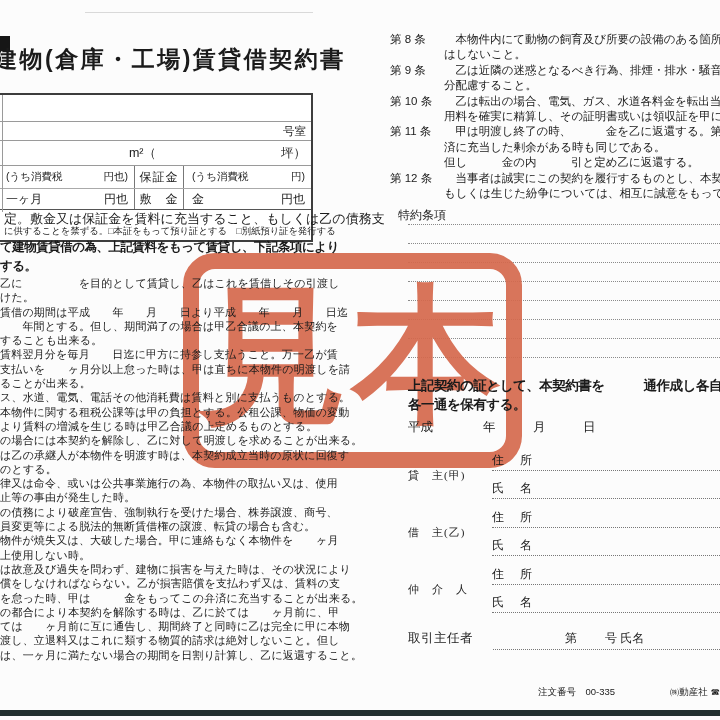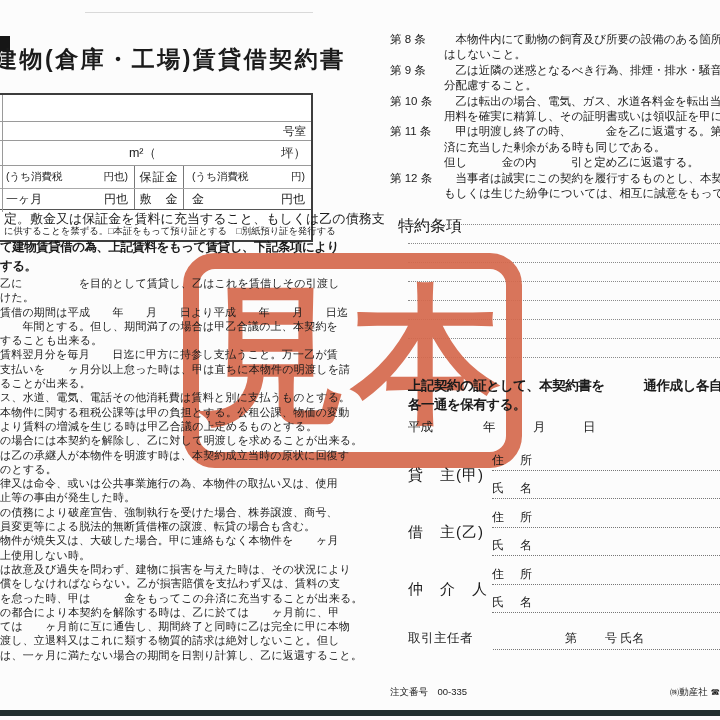--- a/index.html
+++ b/index.html
@@ -49,40 +49,40 @@
            display:flex; align-items:center; justify-content:center; }
   .stamp-text { font-size:148px; font-weight:bold; color:#d5694d; letter-spacing:6px;
                 line-height:1; transform:translateY(-6px); white-space:nowrap; }
 
   
   .rcol { position:absolute; left:390px; top:0; width:330px; height:720px; }
   .articles { position:absolute; left:0; top:32px; z-index:2; }
   .arow { display:flex; font-size:11.5px; line-height:15.4px; white-space:nowrap; }
   .anum { flex:none; width:54px; }
   .atext { flex:none; }
-  .tokuyaku { position:absolute; left:8px; top:216px; font-size:16px; z-index:2; }
+  .tokuyaku { position:absolute; left:8px; top:207px; font-size:12px; z-index:2; }
   .dots { position:absolute; left:18px; top:224px; width:312px; z-index:0; }
   .dline { height:19px; border-top:1px dotted #8a8a8a; }
   .closing { position:absolute; left:18px; top:376px; font-size:13.5px; font-weight:bold;
              letter-spacing:-0.5px; line-height:19px; white-space:nowrap; z-index:2; }
   .dateline { position:absolute; left:18px; top:419px; font-size:12.5px; white-space:nowrap; z-index:2; }
   .sig { position:absolute; left:18px; width:312px; display:flex; z-index:2; }
   .sig1 { top:443px; } .sig2 { top:500px; } .sig3 { top:557px; }
-  .sig-label { width:84px; align-self:center; font-size:15px; letter-spacing:1px; padding-top:8px; }
+  .sig-label { width:84px; align-self:center; font-size:11px; letter-spacing:1px; padding-top:8px;font-family:Liberation Serif, serif; }
   .sig-fields { flex:1; }
   .sig-row { height:28px; border-bottom:1px dotted #777; font-size:12px; letter-spacing:2px;
              display:flex; align-items:flex-end; padding-bottom:1px; }
   .torihiki { position:absolute; left:18px; top:630px; width:312px; display:flex;
               font-size:12.5px; z-index:2; }
   .t-label { width:85px; letter-spacing:0.5px; }
   .t-line { flex:1; border-bottom:1px dotted #777; display:flex; align-items:flex-end;
             padding-bottom:2px; font-size:12px; }
   .t-dai { margin-left:72px; } .t-go { margin-left:28px; }
   .footer { position:absolute; left:0; top:686px; width:330px; display:flex; font-size:9.5px; z-index:2; }
-  .f-order { white-space:nowrap; }
+  .f-order { margin-left:148px; white-space:nowrap; }
   .f-co { margin-left:auto; margin-right:0; white-space:nowrap; }
   .bottomband { position:absolute; left:0; top:710px; width:720px; height:6px;
                 background:#22302f; z-index:3; }
 </style>
 </head>
 <body>
 
 <div class="page">
 
   <div class="topline"></div>

